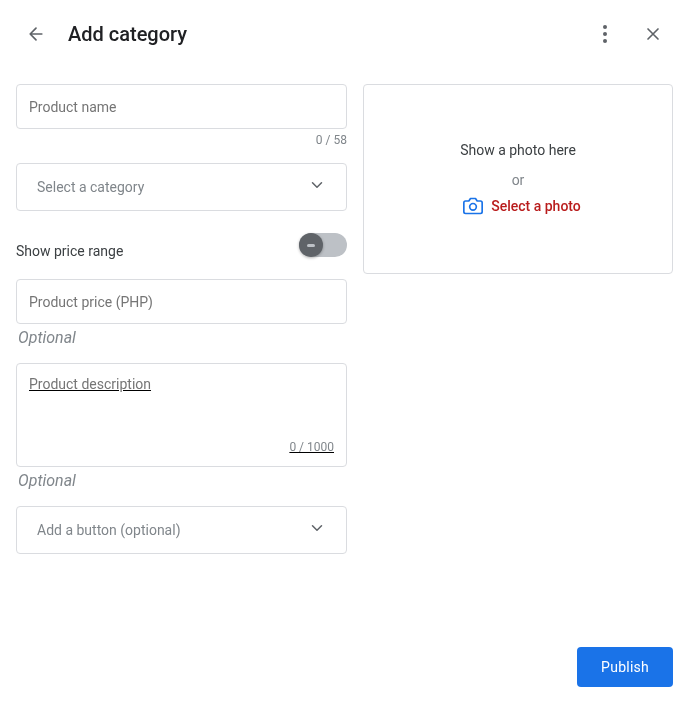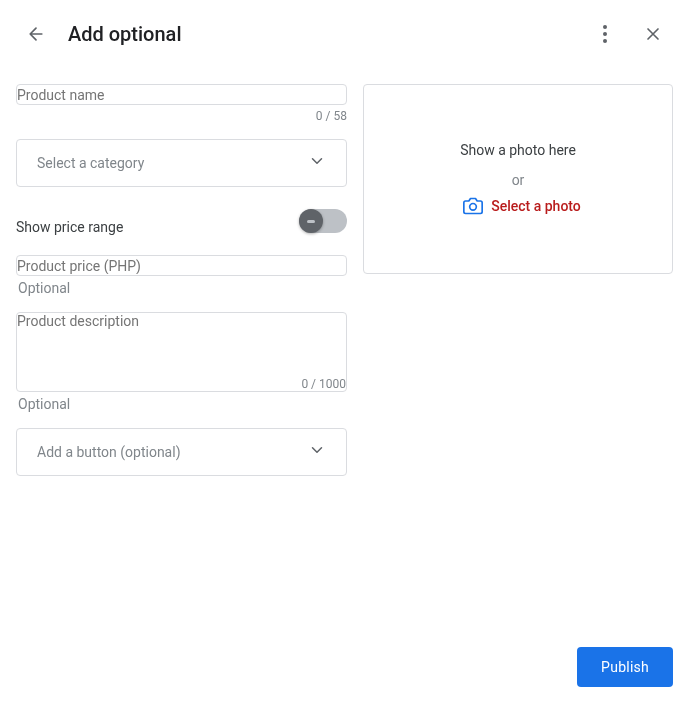--- a/index.html
+++ b/index.html
@@ -77,21 +77,23 @@
       gap: 16px;
     }
 
     .right-column {
       width: 310px;
     }
 
     .input-wrapper {
       border: 1px solid #dadce0;
       border-radius: 4px;
+      padding: 12px;
       position: relative;
+      text-decoration: underline;
     }
 
     .input-wrapper input,
     .input-wrapper textarea {
       width: 100%;
       border: none;
       outline: none;
       font-size: 14px;
       color: #3c4043;
       background: transparent;
@@ -104,24 +106,25 @@
     }
 
     .char-count {
       text-align: right;
       font-size: 12px;
       color: #80868b;
       margin-top: 4px;
     }
 
     .optional-label {
-      font-size: 14px;
+      font-size: 16px;
       color: #80868b;
       margin-top: 4px;
       padding-left: 2px;
+      font-style: italic;
     }
 
     .select-wrapper {
       border: 1px solid #dadce0;
       border-radius: 4px;
       padding: 12px 20px;
       display: flex;
       align-items: center;
       justify-content: space-between;
       cursor: pointer;
@@ -257,21 +260,21 @@
   </style>
 </head>
 <body>
 
 <div class="header">
   <button class="back-btn">
     <svg width="20" height="20" viewBox="0 0 24 24" fill="none" stroke="#5f6368" stroke-width="2" stroke-linecap="round" stroke-linejoin="round">
       <path d="M19 12H5M5 12l7-7M5 12l7 7"></path>
     </svg>
   </button>
-  <span class="header-title">Add optional</span>
+  <span class="header-title">Add category</span>
   <div class="header-actions">
     <button class="icon-btn">
       <div class="dots-menu">
         <div class="dot"></div>
         <div class="dot"></div>
         <div class="dot"></div>
       </div>
     </button>
     <button class="icon-btn">
       <svg width="20" height="20" viewBox="0 0 24 24" fill="none" stroke="#5f6368" stroke-width="2" stroke-linecap="round" stroke-linejoin="round">

